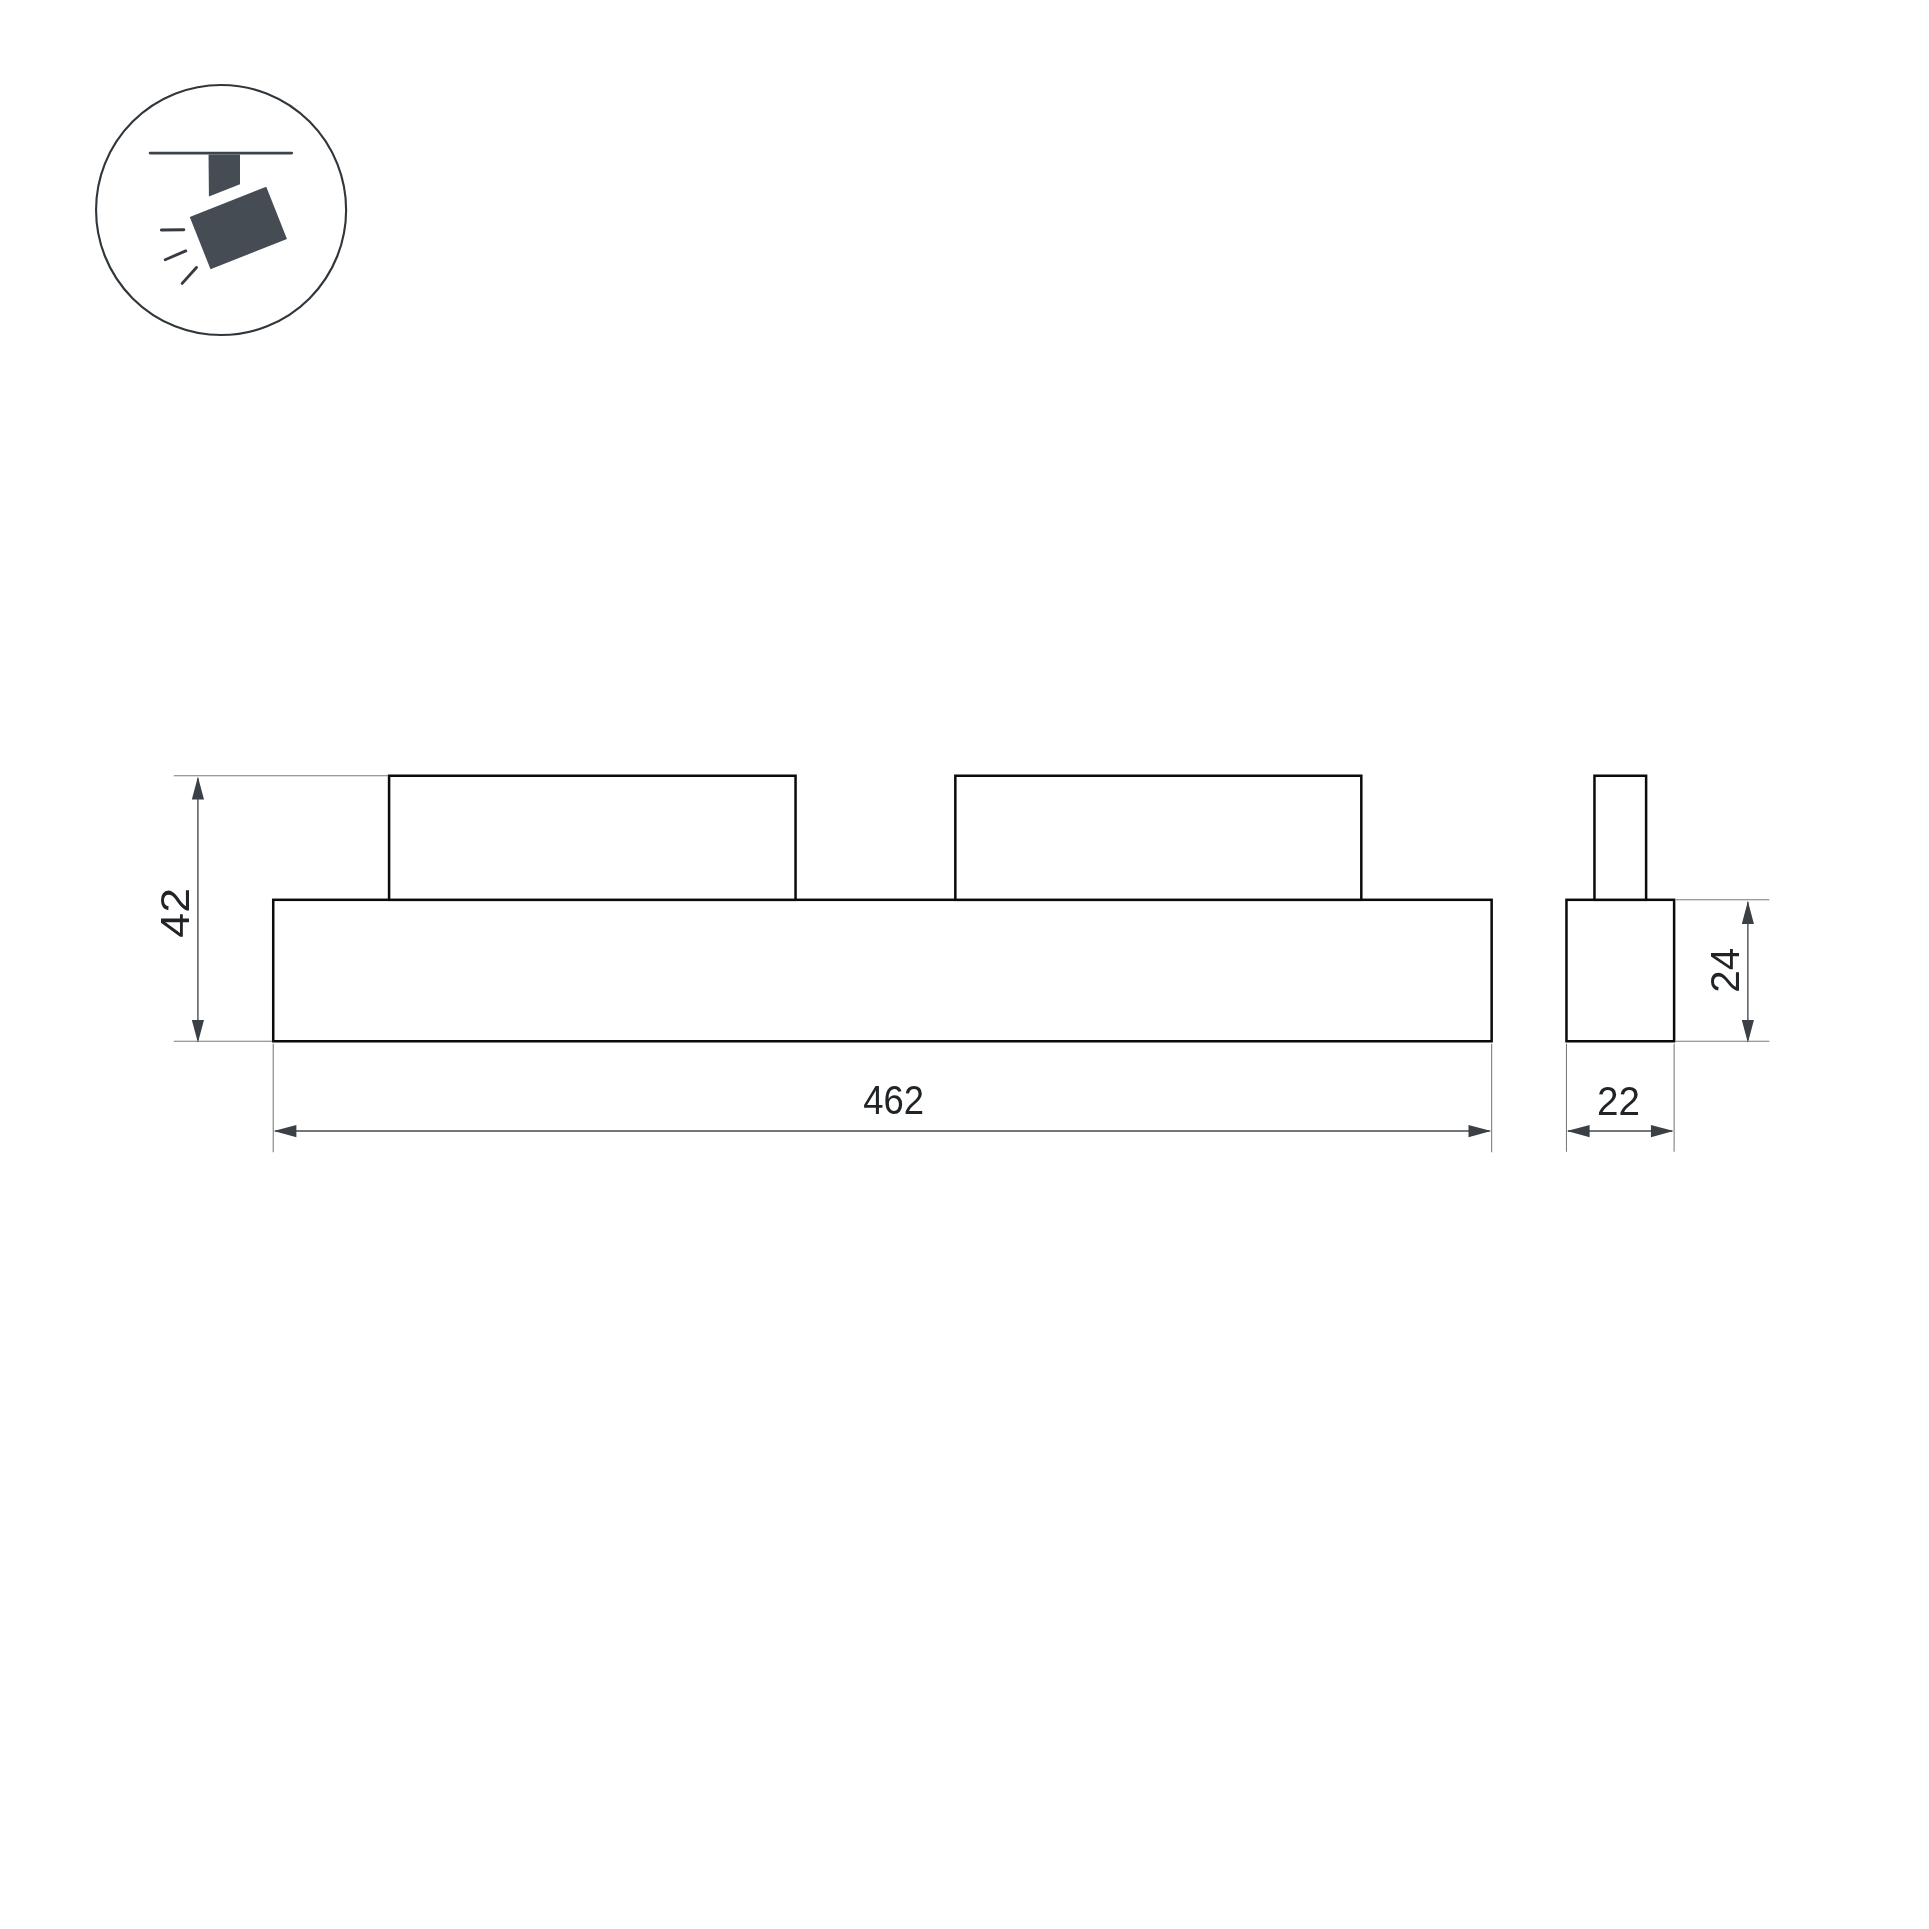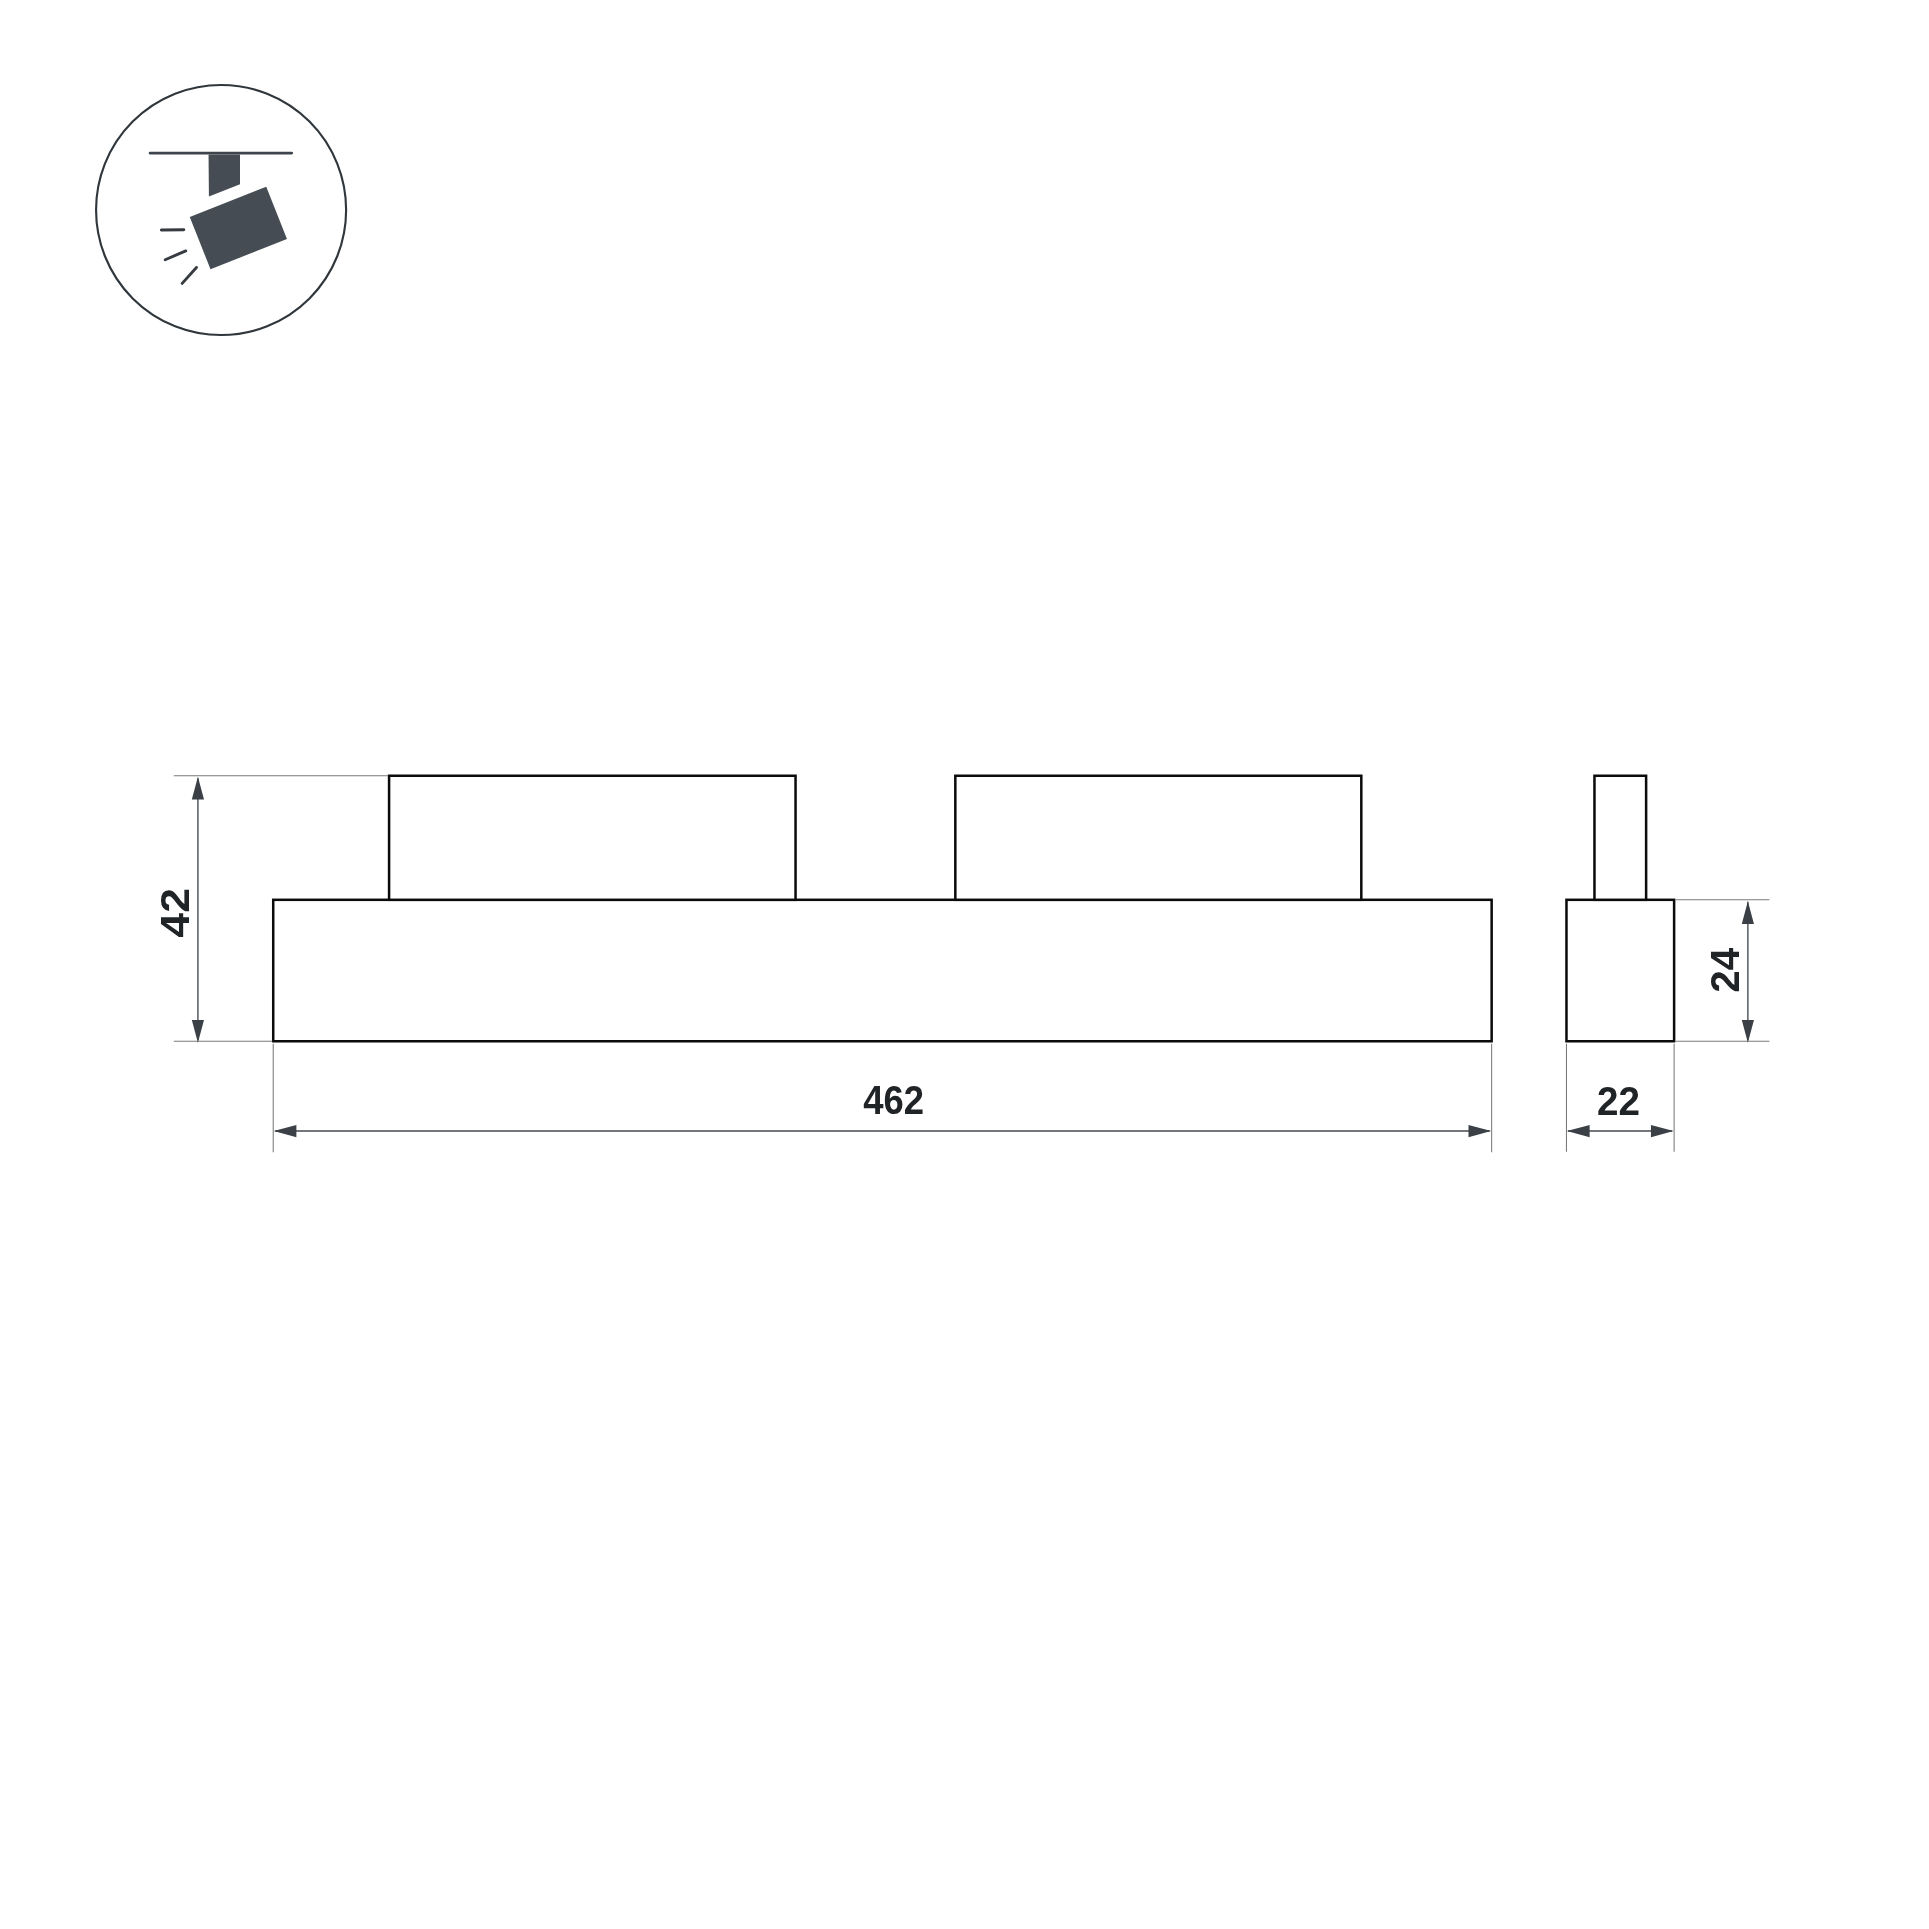--- a/index.html
+++ b/index.html
@@ -1,17 +1,17 @@
 <!DOCTYPE html>
 <html><head>
 <meta charset="utf-8">
 <style>
   html,body{margin:0;padding:0;background:#ffffff;}
   .page{width:1929px;height:1929px;position:relative;background:#ffffff;
-        font-family:"Liberation Sans", sans-serif;font-weight:bold;}
+        font-family:"Liberation Sans", sans-serif;}
   svg{position:absolute;top:0;left:0;}
   text{font-family:"Liberation Sans", sans-serif;fill:#202427;}
 </style>
 </head>
 <body>
 <div class="page">
 <svg width="1929" height="1929" viewBox="0 0 1998 1998">
 
   <rect x="0" y="0" width="1998" height="1998" fill="#ffffff"></rect>
 

